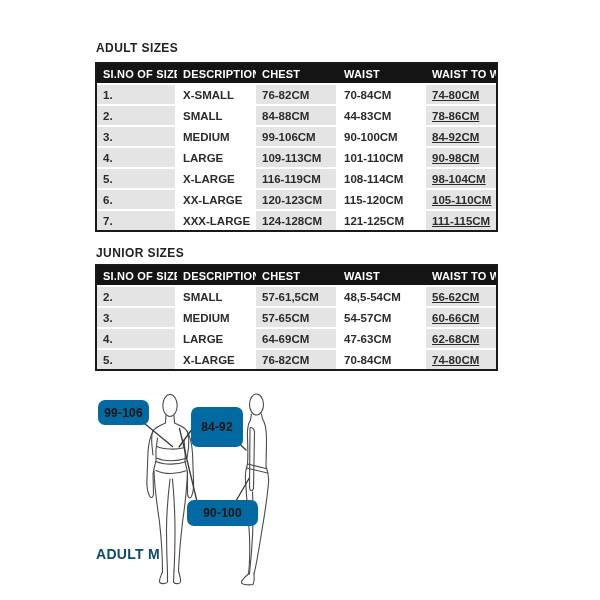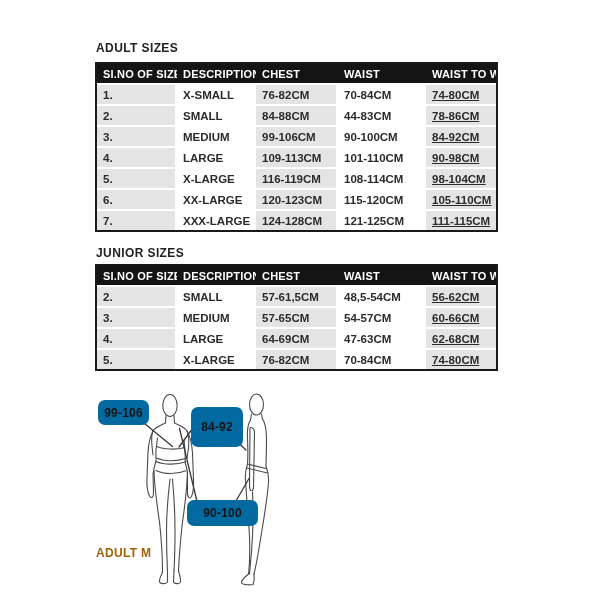--- a/index.html
+++ b/index.html
@@ -57,21 +57,21 @@
   .tag{
     position:absolute;background:#0369a1;border-radius:7px;
     display:flex;align-items:center;justify-content:center;
     font-size:12px;font-weight:700;color:#141414;letter-spacing:.2px;
   }
   .tag-chest{left:98px;top:15px;width:51px;height:25px;}
   .tag-wtw{left:191px;top:22px;width:52px;height:40px;}
   .tag-waist{left:187px;top:115px;width:71px;height:26px;}
   .caption{
     position:absolute;left:96px;top:161px;
-    font-size:12px;font-weight:700;letter-spacing:.3px;color:#a16207;
+    font-size:14px;font-weight:700;letter-spacing:.3px;color:#0c4a6e;
   }
 </style>
 </head>
 <body>
 
 <div class="canvas">
 
 
   <div class="section-label adult-label">ADULT SIZES</div>
   <div class="tbl adult-tbl">

